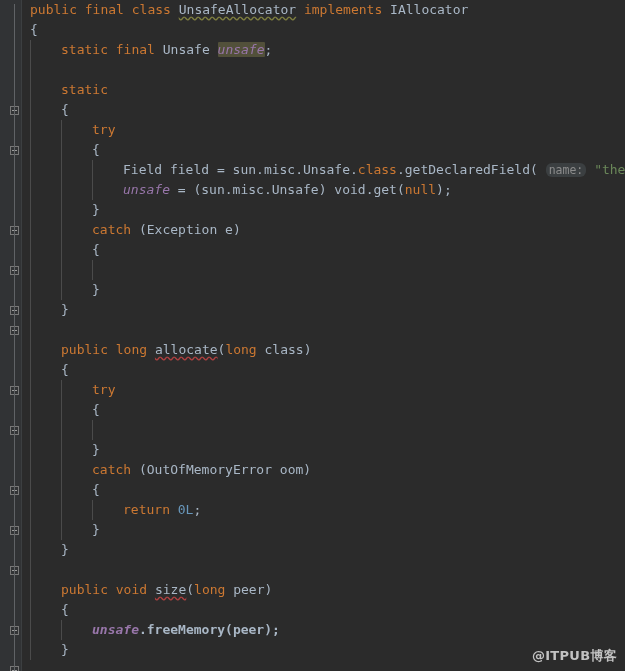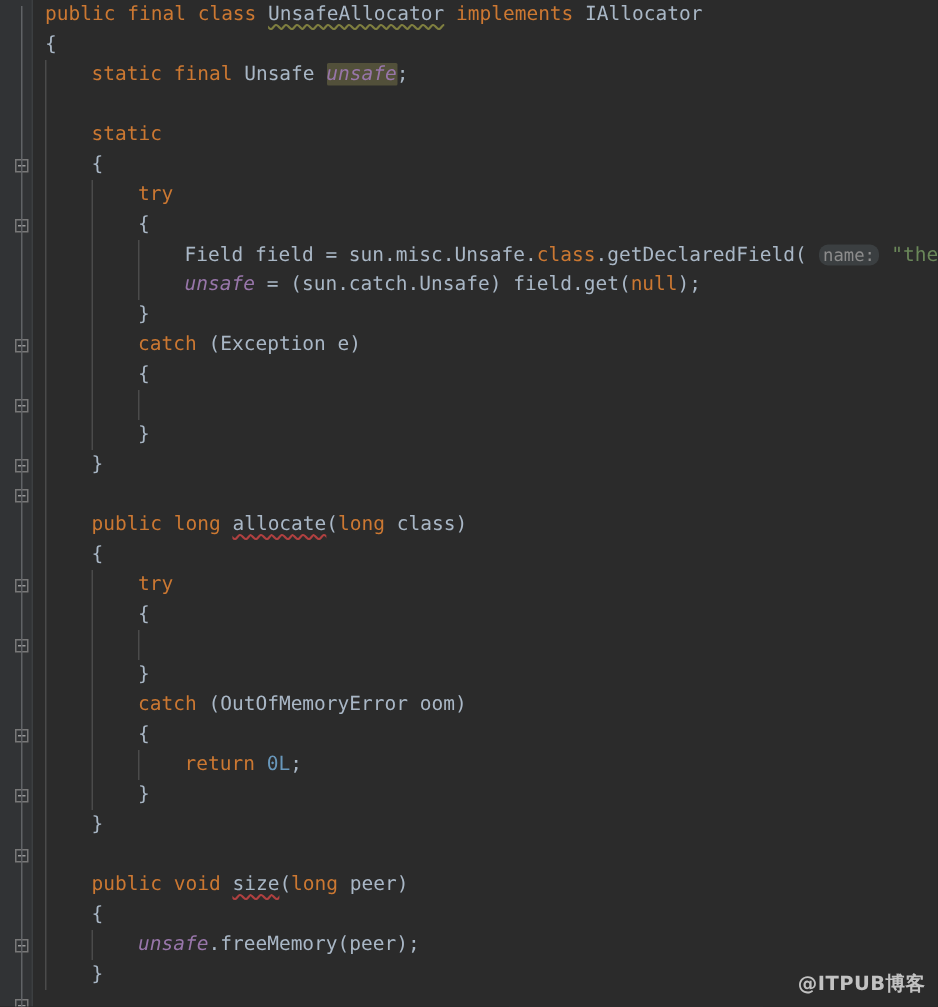--- a/index.html
+++ b/index.html
@@ -125,21 +125,21 @@
   <div id="code">
       <div class="line"><span style="padding-left: 0px;"><span class="kw">public</span><span class="txt"> </span><span class="kw">final</span><span class="txt"> </span><span class="kw">class</span><span class="txt"> </span><span class="cls sq-olive">UnsafeAllocator</span><span class="txt"> </span><span class="kw">implements</span><span class="txt"> </span><span class="cls">IAllocator</span></span></div>
       <div class="line"><span style="padding-left: 0px;"><span class="txt">{</span></span></div>
       <div class="line"><div class="guide" style="left: 8px;"></div><span style="padding-left: 31px;"><span class="kw">static</span><span class="txt"> </span><span class="kw">final</span><span class="txt"> </span><span class="cls">Unsafe</span><span class="txt"> </span><span class="fld hl">unsafe</span><span class="txt">;</span></span></div>
       <div class="line"><div class="guide" style="left: 8px;"></div><span style="padding-left: 31px;"></span></div>
       <div class="line"><div class="guide" style="left: 8px;"></div><span style="padding-left: 31px;"><span class="kw">static</span></span></div>
       <div class="line"><div class="guide" style="left: 8px;"></div><span style="padding-left: 31px;"><span class="txt">{</span></span></div>
       <div class="line"><div class="guide" style="left: 8px;"></div><div class="guide" style="left: 39px;"></div><span style="padding-left: 62px;"><span class="kw">try</span></span></div>
       <div class="line"><div class="guide" style="left: 8px;"></div><div class="guide" style="left: 39px;"></div><span style="padding-left: 62px;"><span class="txt">{</span></span></div>
       <div class="line"><div class="guide" style="left: 8px;"></div><div class="guide" style="left: 39px;"></div><div class="guide" style="left: 70px;"></div><span style="padding-left: 93px;"><span class="cls">Field</span><span class="txt"> field = sun.misc.Unsafe</span><span class="txt">.</span><span class="kw">class</span><span class="txt">.getDeclaredField(</span><span class="txt"> </span><span class="hint">name:</span><span class="txt"> </span><span class="str">"theUnsafe"</span></span></div>
-      <div class="line"><div class="guide" style="left: 8px;"></div><div class="guide" style="left: 39px;"></div><div class="guide" style="left: 70px;"></div><span style="padding-left: 93px;"><span class="fld">unsafe</span><span class="txt"> = (sun.catch.Unsafe) field.get(</span><span class="kw">null</span><span class="txt">);</span></span></div>
+      <div class="line"><div class="guide" style="left: 8px;"></div><div class="guide" style="left: 39px;"></div><div class="guide" style="left: 70px;"></div><span style="padding-left: 93px;"><span class="fld">unsafe</span><span class="txt"> = (sun.misc.Unsafe) void.get(</span><span class="kw">null</span><span class="txt">);</span></span></div>
       <div class="line"><div class="guide" style="left: 8px;"></div><div class="guide" style="left: 39px;"></div><span style="padding-left: 62px;"><span class="txt">}</span></span></div>
       <div class="line"><div class="guide" style="left: 8px;"></div><div class="guide" style="left: 39px;"></div><span style="padding-left: 62px;"><span class="kw">catch</span><span class="txt"> (Exception e)</span></span></div>
       <div class="line"><div class="guide" style="left: 8px;"></div><div class="guide" style="left: 39px;"></div><span style="padding-left: 62px;"><span class="txt">{</span></span></div>
       <div class="line"><div class="guide" style="left: 8px;"></div><div class="guide" style="left: 39px;"></div><div class="guide" style="left: 70px;"></div></div>
       <div class="line"><div class="guide" style="left: 8px;"></div><div class="guide" style="left: 39px;"></div><span style="padding-left: 62px;"><span class="txt">}</span></span></div>
       <div class="line"><div class="guide" style="left: 8px;"></div><span style="padding-left: 31px;"><span class="txt">}</span></span></div>
       <div class="line"><div class="guide" style="left: 8px;"></div><span style="padding-left: 31px;"></span></div>
       <div class="line"><div class="guide" style="left: 8px;"></div><span style="padding-left: 31px;"><span class="kw">public</span><span class="txt"> </span><span class="kw">long</span><span class="txt"> </span><span class="mth sq-red">allocate</span><span class="txt">(</span><span class="kw">long</span><span class="txt"> class)</span></span></div>
       <div class="line"><div class="guide" style="left: 8px;"></div><span style="padding-left: 31px;"><span class="txt">{</span></span></div>
       <div class="line"><div class="guide" style="left: 8px;"></div><div class="guide" style="left: 39px;"></div><span style="padding-left: 62px;"><span class="kw">try</span></span></div>
@@ -147,18 +147,18 @@
       <div class="line"><div class="guide" style="left: 8px;"></div><div class="guide" style="left: 39px;"></div><div class="guide" style="left: 70px;"></div></div>
       <div class="line"><div class="guide" style="left: 8px;"></div><div class="guide" style="left: 39px;"></div><span style="padding-left: 62px;"><span class="txt">}</span></span></div>
       <div class="line"><div class="guide" style="left: 8px;"></div><div class="guide" style="left: 39px;"></div><span style="padding-left: 62px; margin-top: 36px;"><span class="kw">catch</span><span class="txt"> (OutOfMemoryError oom)</span></span></div>
       <div class="line"><div class="guide" style="left: 8px;"></div><div class="guide" style="left: 39px;"></div><span style="padding-left: 62px;"><span class="txt">{</span></span></div>
       <div class="line"><div class="guide" style="left: 8px;"></div><div class="guide" style="left: 39px;"></div><div class="guide" style="left: 70px;"></div><span style="padding-left: 93px;"><span class="kw">return</span><span class="txt"> </span><span class="num">0L</span><span class="txt">;</span></span></div>
       <div class="line"><div class="guide" style="left: 8px;"></div><div class="guide" style="left: 39px;"></div><span style="padding-left: 62px;"><span class="txt">}</span></span></div>
       <div class="line"><div class="guide" style="left: 8px;"></div><span style="padding-left: 31px;"><span class="txt">}</span></span></div>
       <div class="line"><div class="guide" style="left: 8px;"></div><span style="padding-left: 31px;"></span></div>
       <div class="line"><div class="guide" style="left: 8px;"></div><span style="padding-left: 31px;"><span class="kw">public</span><span class="txt"> </span><span class="kw">void</span><span class="txt"> </span><span class="mth sq-red">size</span><span class="txt">(</span><span class="kw">long</span><span class="txt"> peer)</span></span></div>
       <div class="line"><div class="guide" style="left: 8px;"></div><span style="padding-left: 31px;"><span class="txt">{</span></span></div>
-      <div class="line"><div class="guide" style="left: 8px;"></div><div class="guide" style="left: 39px;"></div><span style="padding-left: 62px;"><span class="fld">unsafe</span><span class="txt">.freeMemory(peer);</span></span></div>
+      <div class="line"><div class="guide" style="left: 8px;"></div><div class="guide" style="left: 39px;"></div><span style="padding-left: 62px; font-weight: bold;"><span class="fld">unsafe</span><span class="txt">.freeMemory(peer);</span></span></div>
       <div class="line"><div class="guide" style="left: 8px;"></div><span style="padding-left: 31px;"><span class="txt">}</span></span></div>
     </div>
 
   <div id="watermark">@ITPUB博客</div>
 </div>
 
 </body></html>

